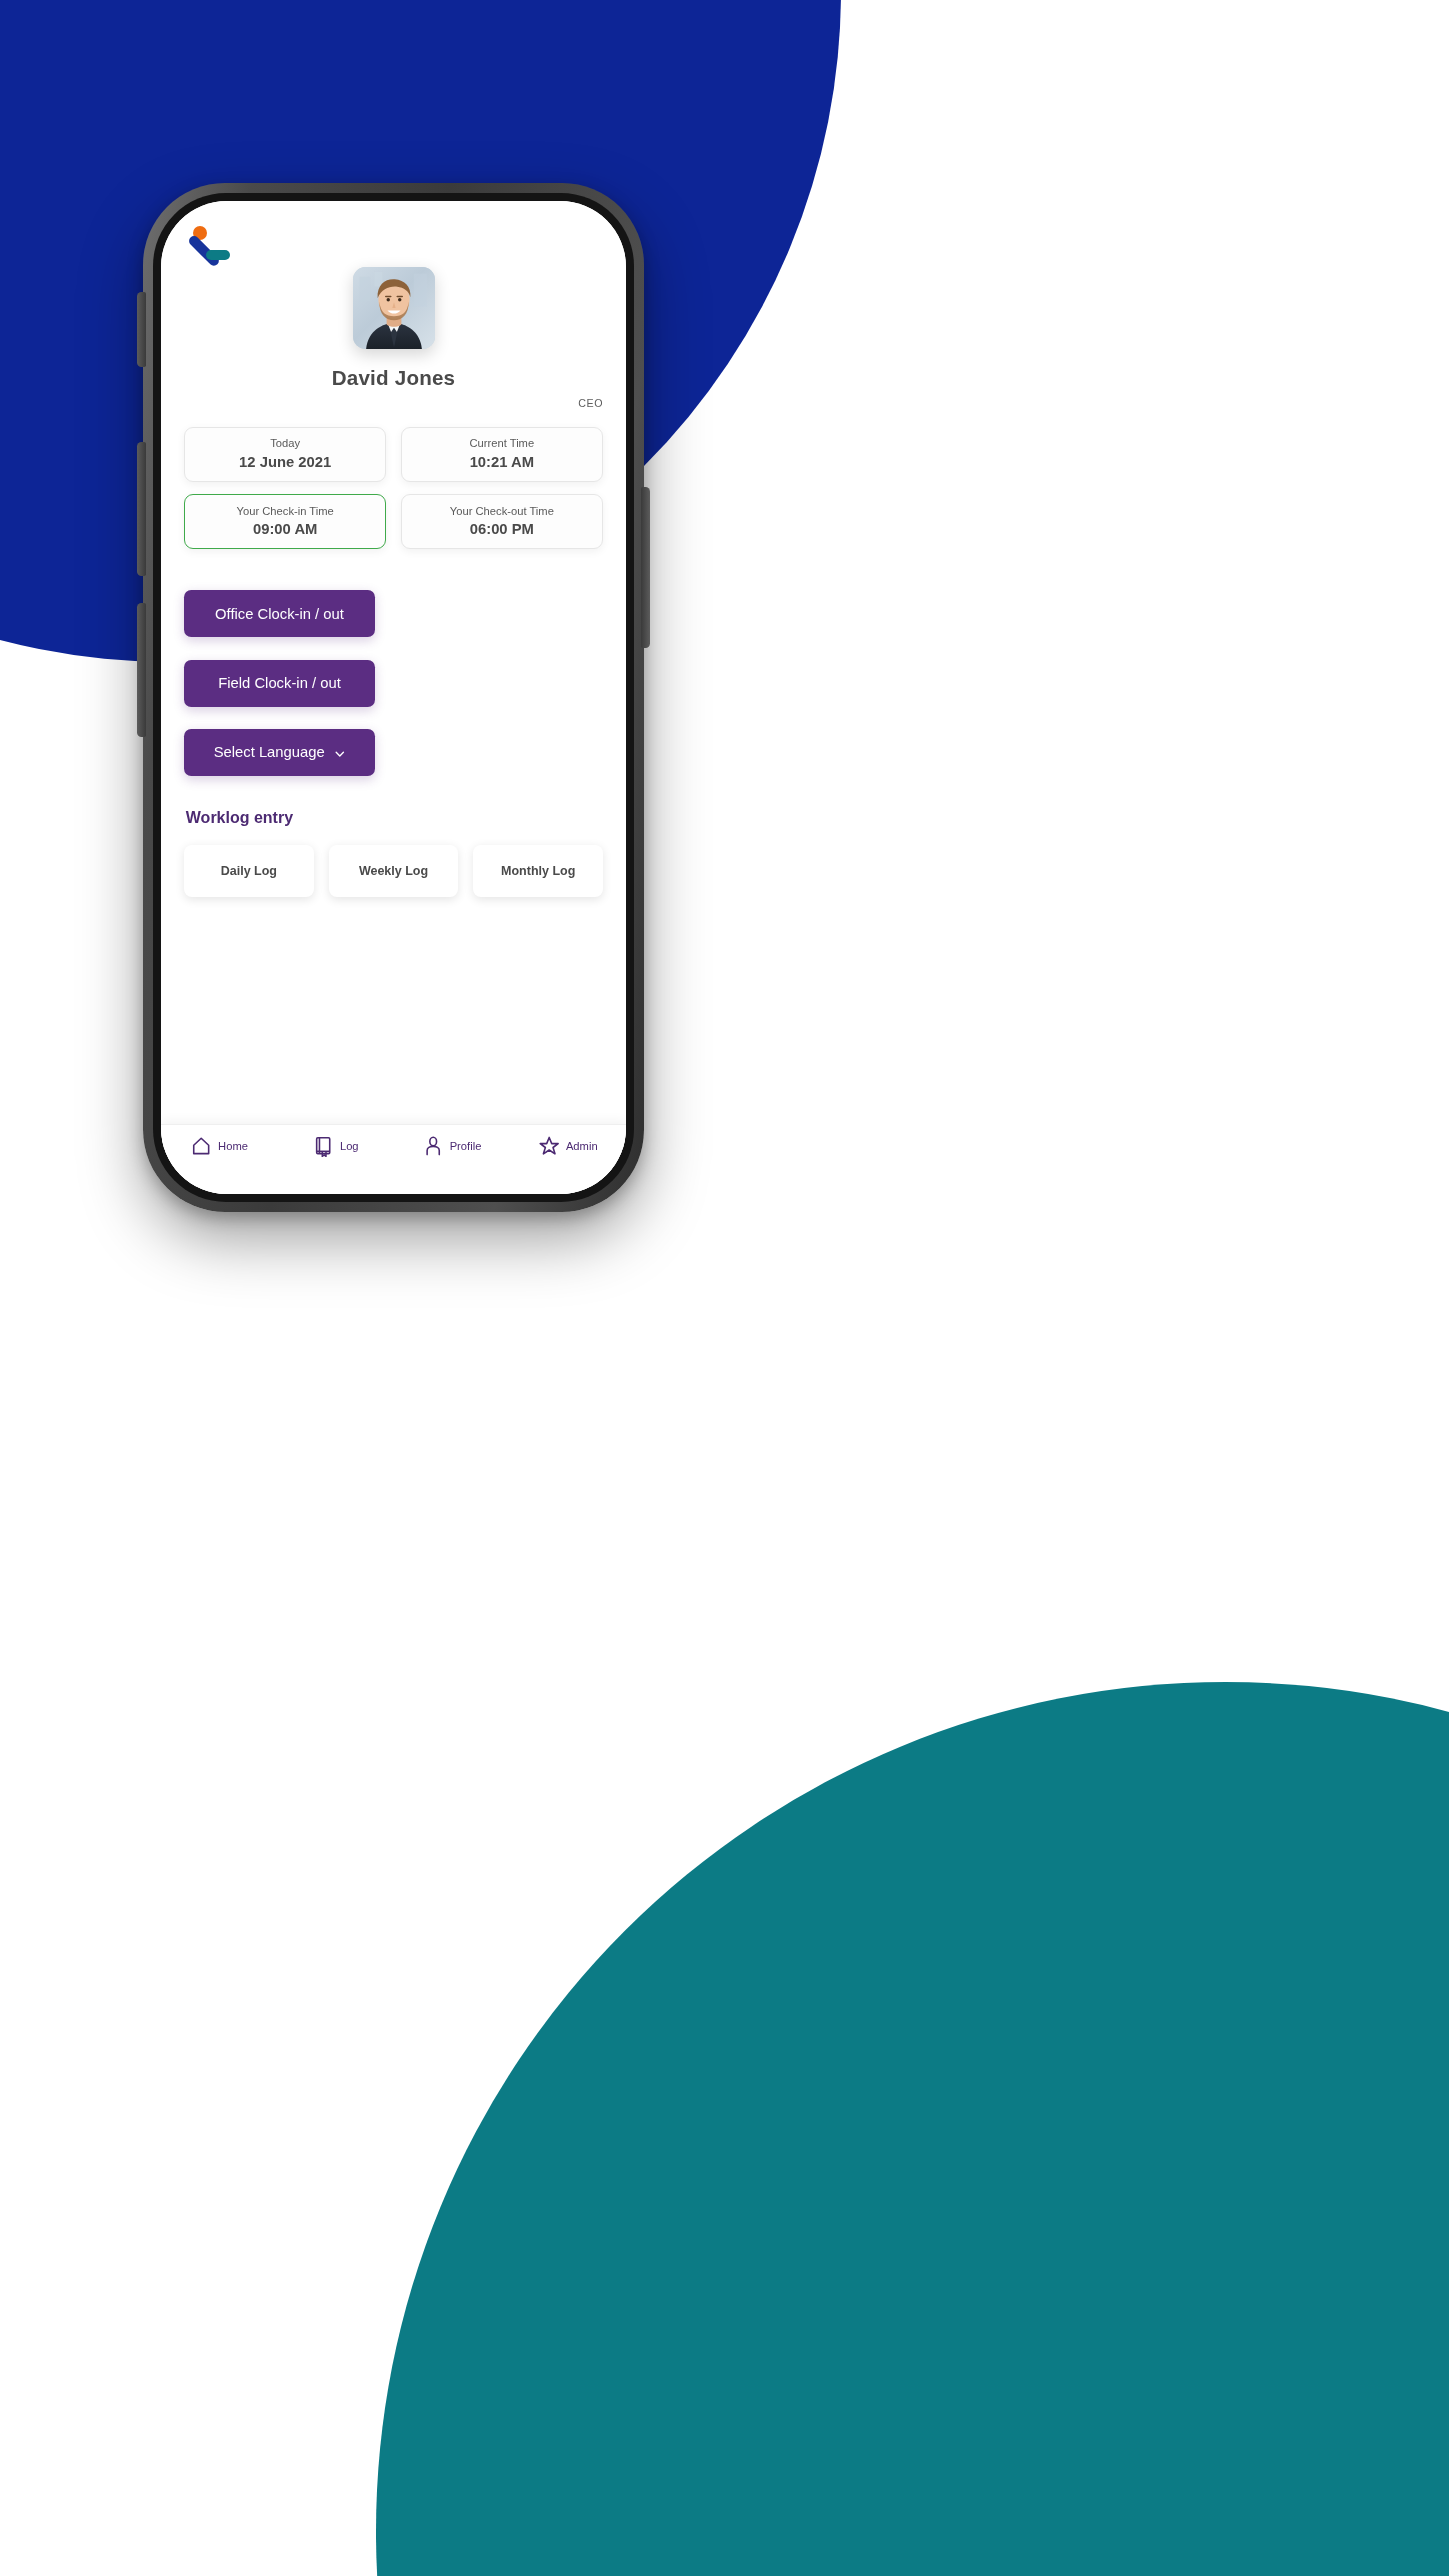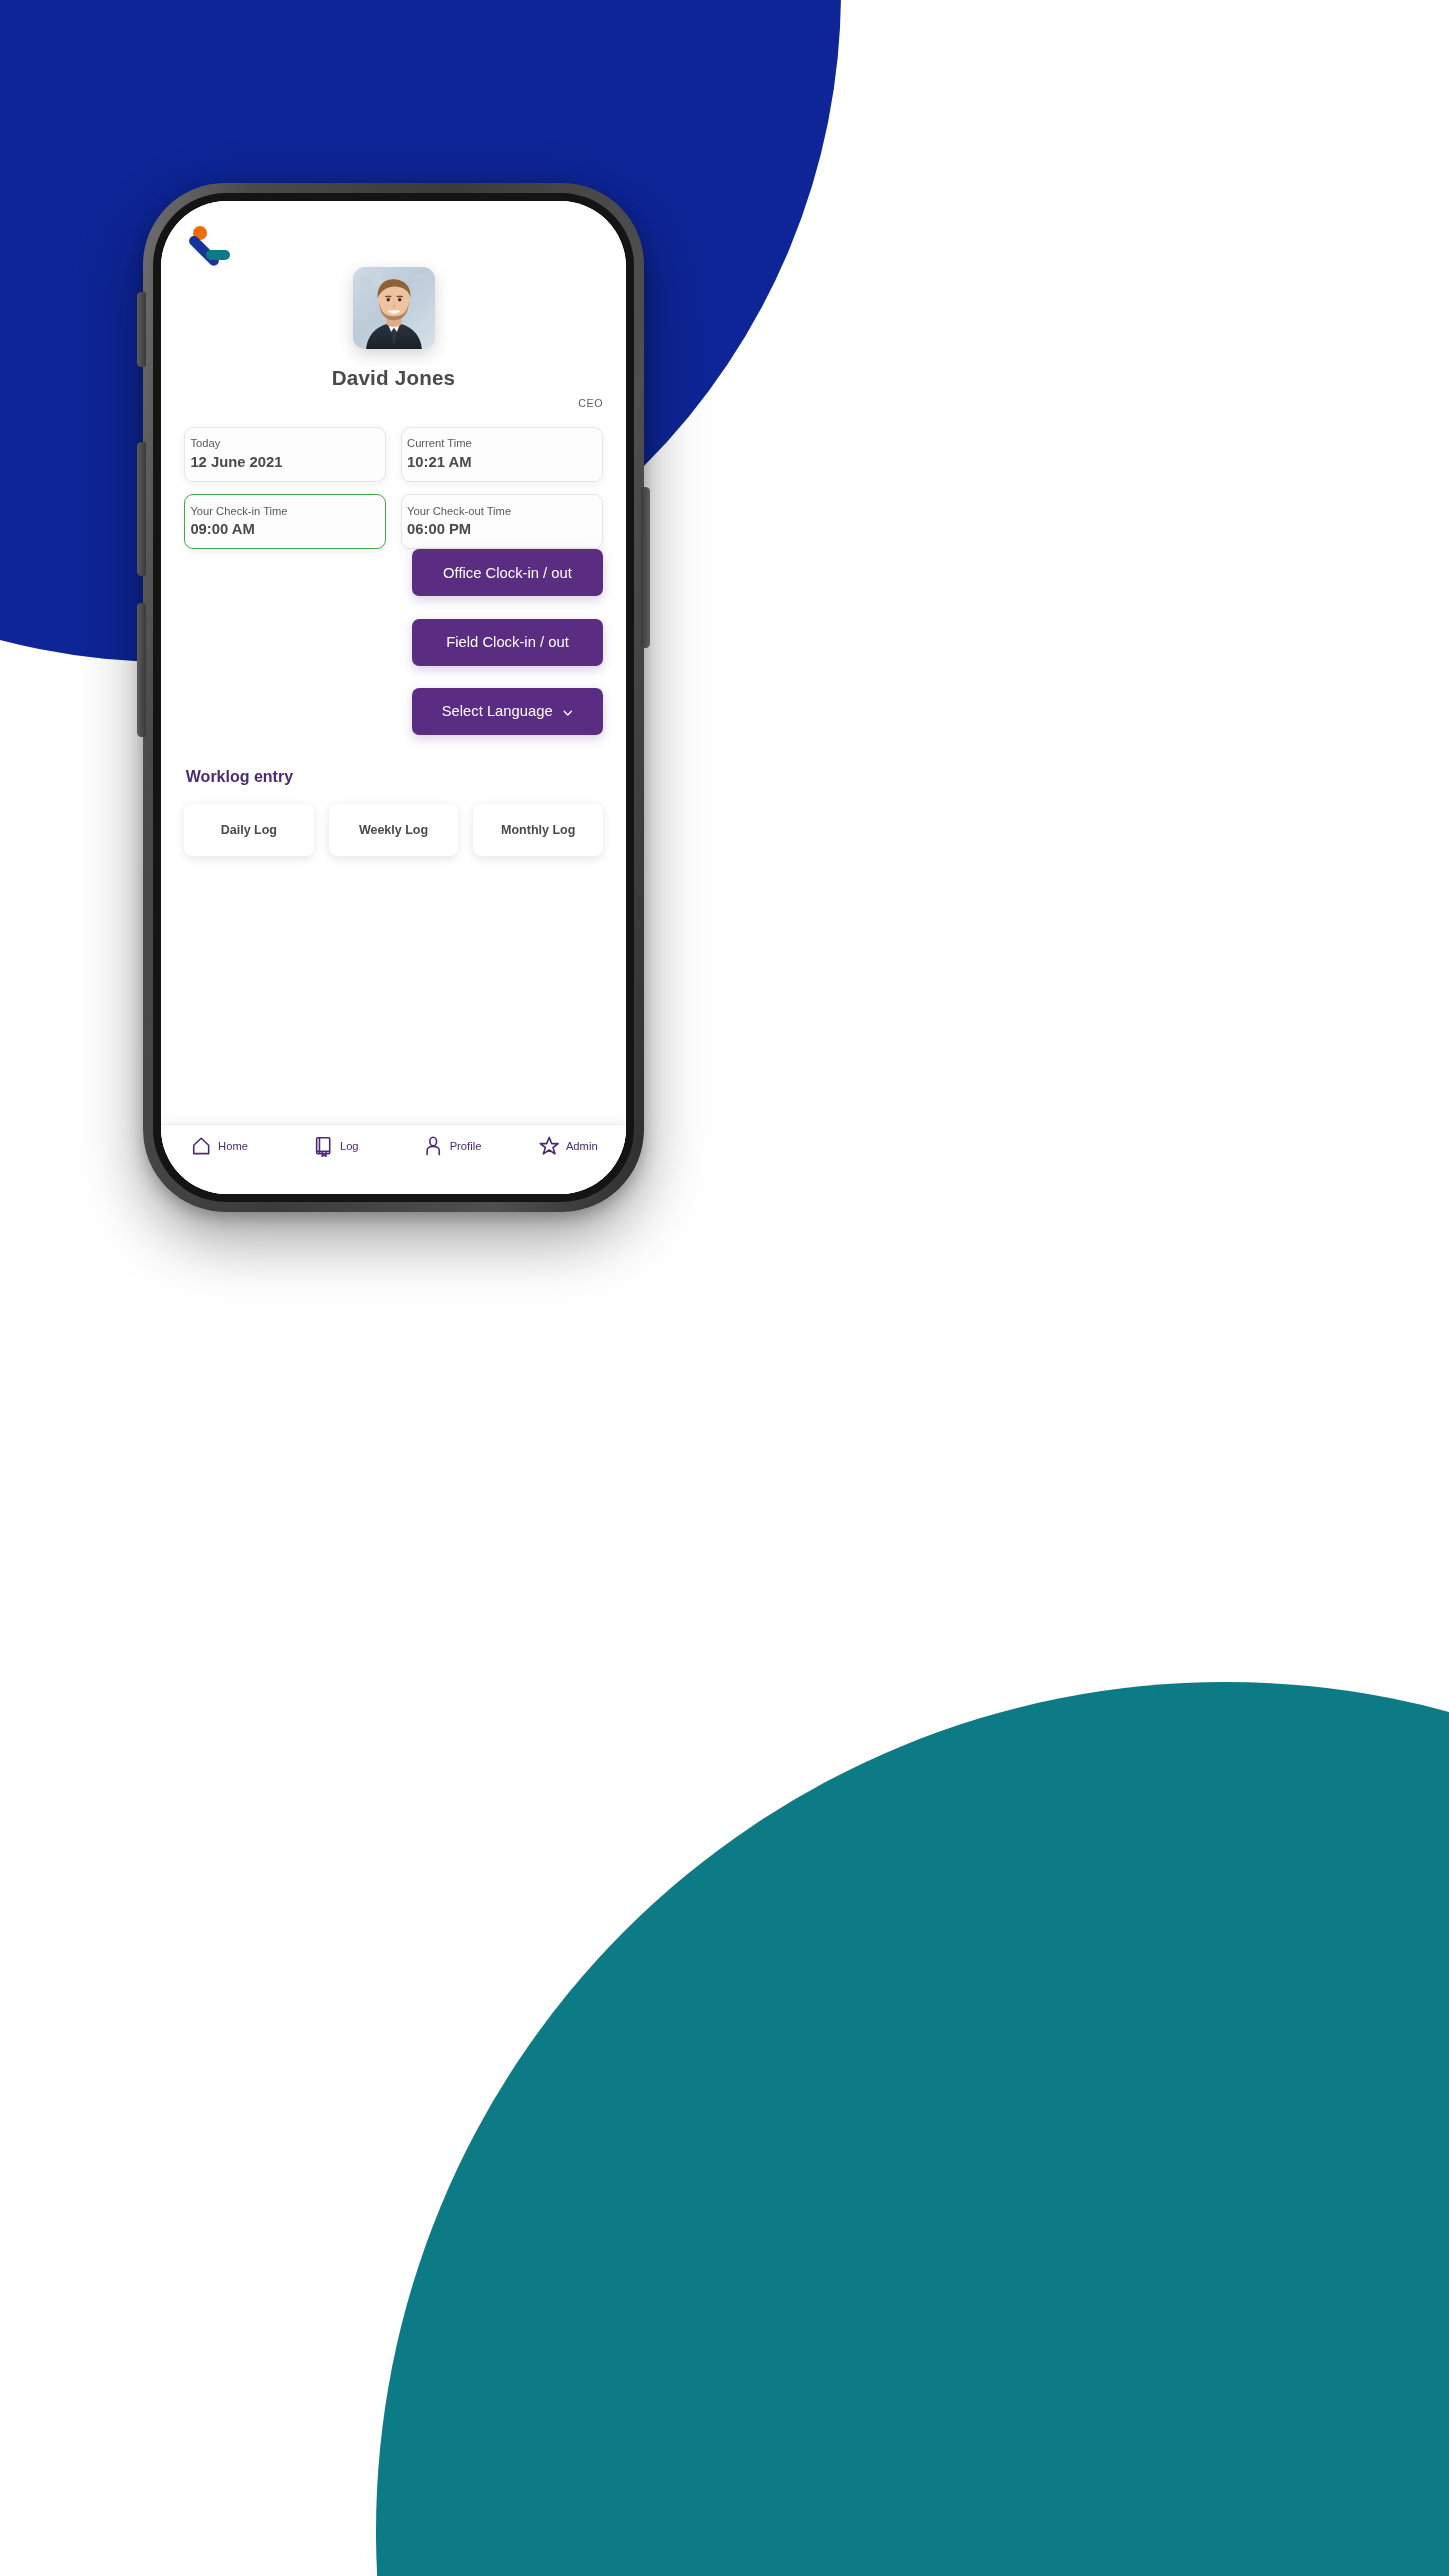--- a/index.html
+++ b/index.html
@@ -106,30 +106,30 @@
   .person-role {
     text-align:right; margin-top:6.3px;
     font-size:10.7px; color:#5e5e5e; letter-spacing:0.5px;
   }
 
   
   .cards { display:flex; gap:14.3px; margin-top:18px; }
   .card {
     flex:1; background:#fdfdfd;
     border:0.9px solid #e6e6e6; border-radius:9px;
-    padding:9.8px 5.4px 10.7px 5.4px; text-align:left;
+    padding:9.8px 5.4px 10.7px 5.4px; text-align:center;
     box-shadow:0 2.7px 8px rgba(0,0,0,.055);
   }
   .card.green { border:1.3px solid #3faa4a; }
   .card-label { font-size:11.2px; color:#5a5a5a; }
   .card-value { font-size:14.8px; font-weight:bold; color:#4a4a4a; margin-top:4.5px; }
   .cards.row2 { margin-top:12.5px; }
 
   
-  .actions { display:flex; flex-direction:column; gap:22.4px; align-items:flex-end; }
+  .actions { margin-top:41px; display:flex; flex-direction:column; gap:22.4px; align-items:flex-start; }
   .btn-primary {
     width:191px; height:47px; border-radius:7.2px;
     background:#5b2d82;
     color:#ffffff; font-size:14.8px;
     display:flex; align-items:center; justify-content:center; gap:9px;
     box-shadow:0 3.6px 10.7px rgba(91,45,130,.22);
     border:none; cursor:pointer;
     font-family:"Liberation Sans", sans-serif;
   }
   .chev { width:11.6px; height:11.6px; display:inline-block; }

